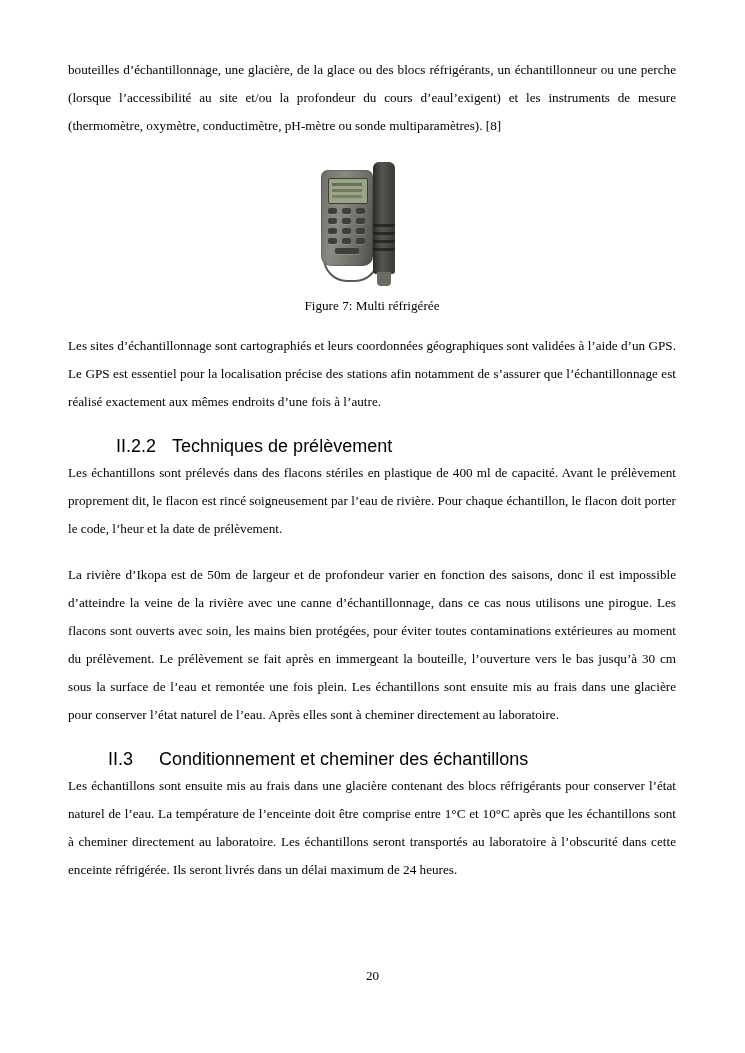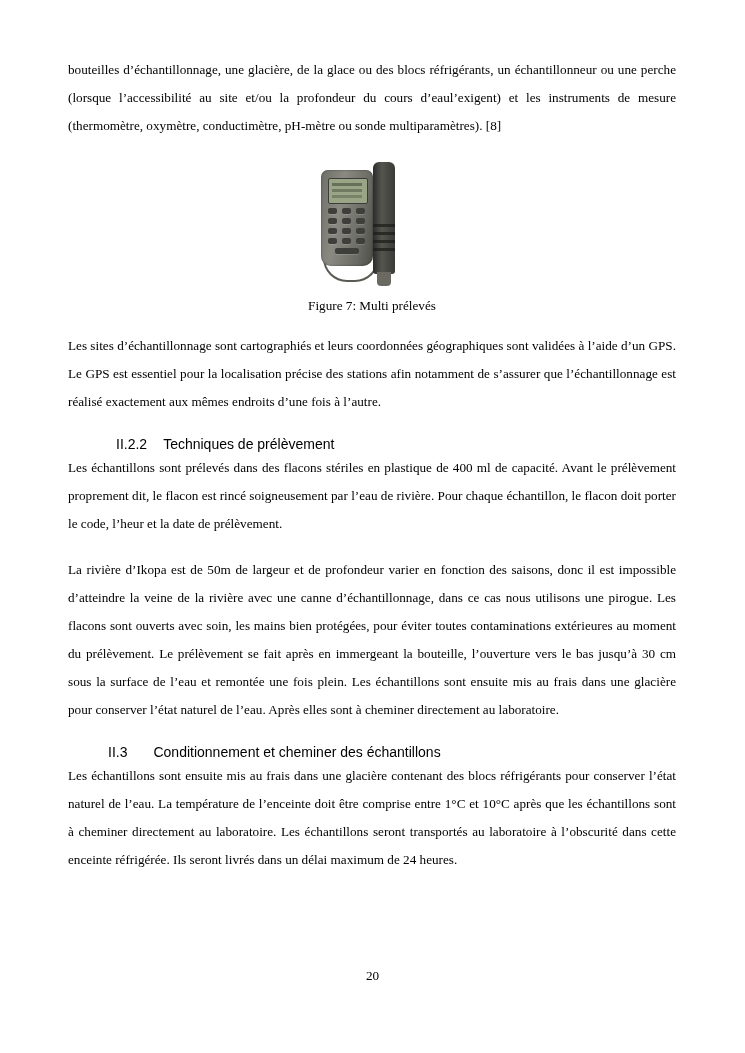--- a/index.html
+++ b/index.html
@@ -130,21 +130,21 @@
     border-top: none;
     border-radius: 0 0 26px 26px;
   }
   .figure-caption {
     margin-top: 16px;
     font-size: 13.2px;
     text-align: center;
   }
   .heading {
     font-family: "Liberation Sans", sans-serif;
-    font-size: 14px;
+    font-size: 18px;
     margin-top: 20px;
     margin-bottom: 2px;
   }
   .heading .num {
     display: inline-block;
   }
   .h-indent-1 { padding-left: 48px; }
   .h-indent-2 { padding-left: 40px; }
   .heading .gap-sm { display:inline-block; width: 16px; }
   .heading .gap-lg { display:inline-block; width: 26px; }
@@ -188,21 +188,21 @@
           </div>
         </div>
         <div class="probe">
           <div class="band" style="top:62px;"></div>
           <div class="band" style="top:70px;"></div>
           <div class="band" style="top:78px;"></div>
           <div class="band" style="top:86px;"></div>
           <div class="tip"></div>
         </div>
       </div>
-      <div class="figure-caption">Figure 7: Multi prélevés</div>
+      <div class="figure-caption">Figure 7: Multi réfrigérée</div>
     </div>
 
     <p class="body-text spaced">Les sites d’échantillonnage sont cartographiés et leurs coordonnées géographiques sont validées à l’aide d’un GPS. Le GPS est essentiel pour la localisation précise des stations afin notamment de s’assurer que l’échantillonnage est réalisé exactement aux mêmes endroits d’une fois à l’autre.</p>
 
     <div class="heading h-indent-1">
       <span class="num">II.2.2</span><span class="gap-sm"></span><span>Techniques de prélèvement</span>
     </div>
 
     <p class="body-text">Les échantillons sont prélevés dans des flacons stériles en plastique de 400 ml de capacité. Avant le prélèvement proprement dit, le flacon est rincé soigneusement par l’eau de rivière. Pour chaque échantillon, le flacon doit porter le code, l’heur et la date de prélèvement.</p>
 

